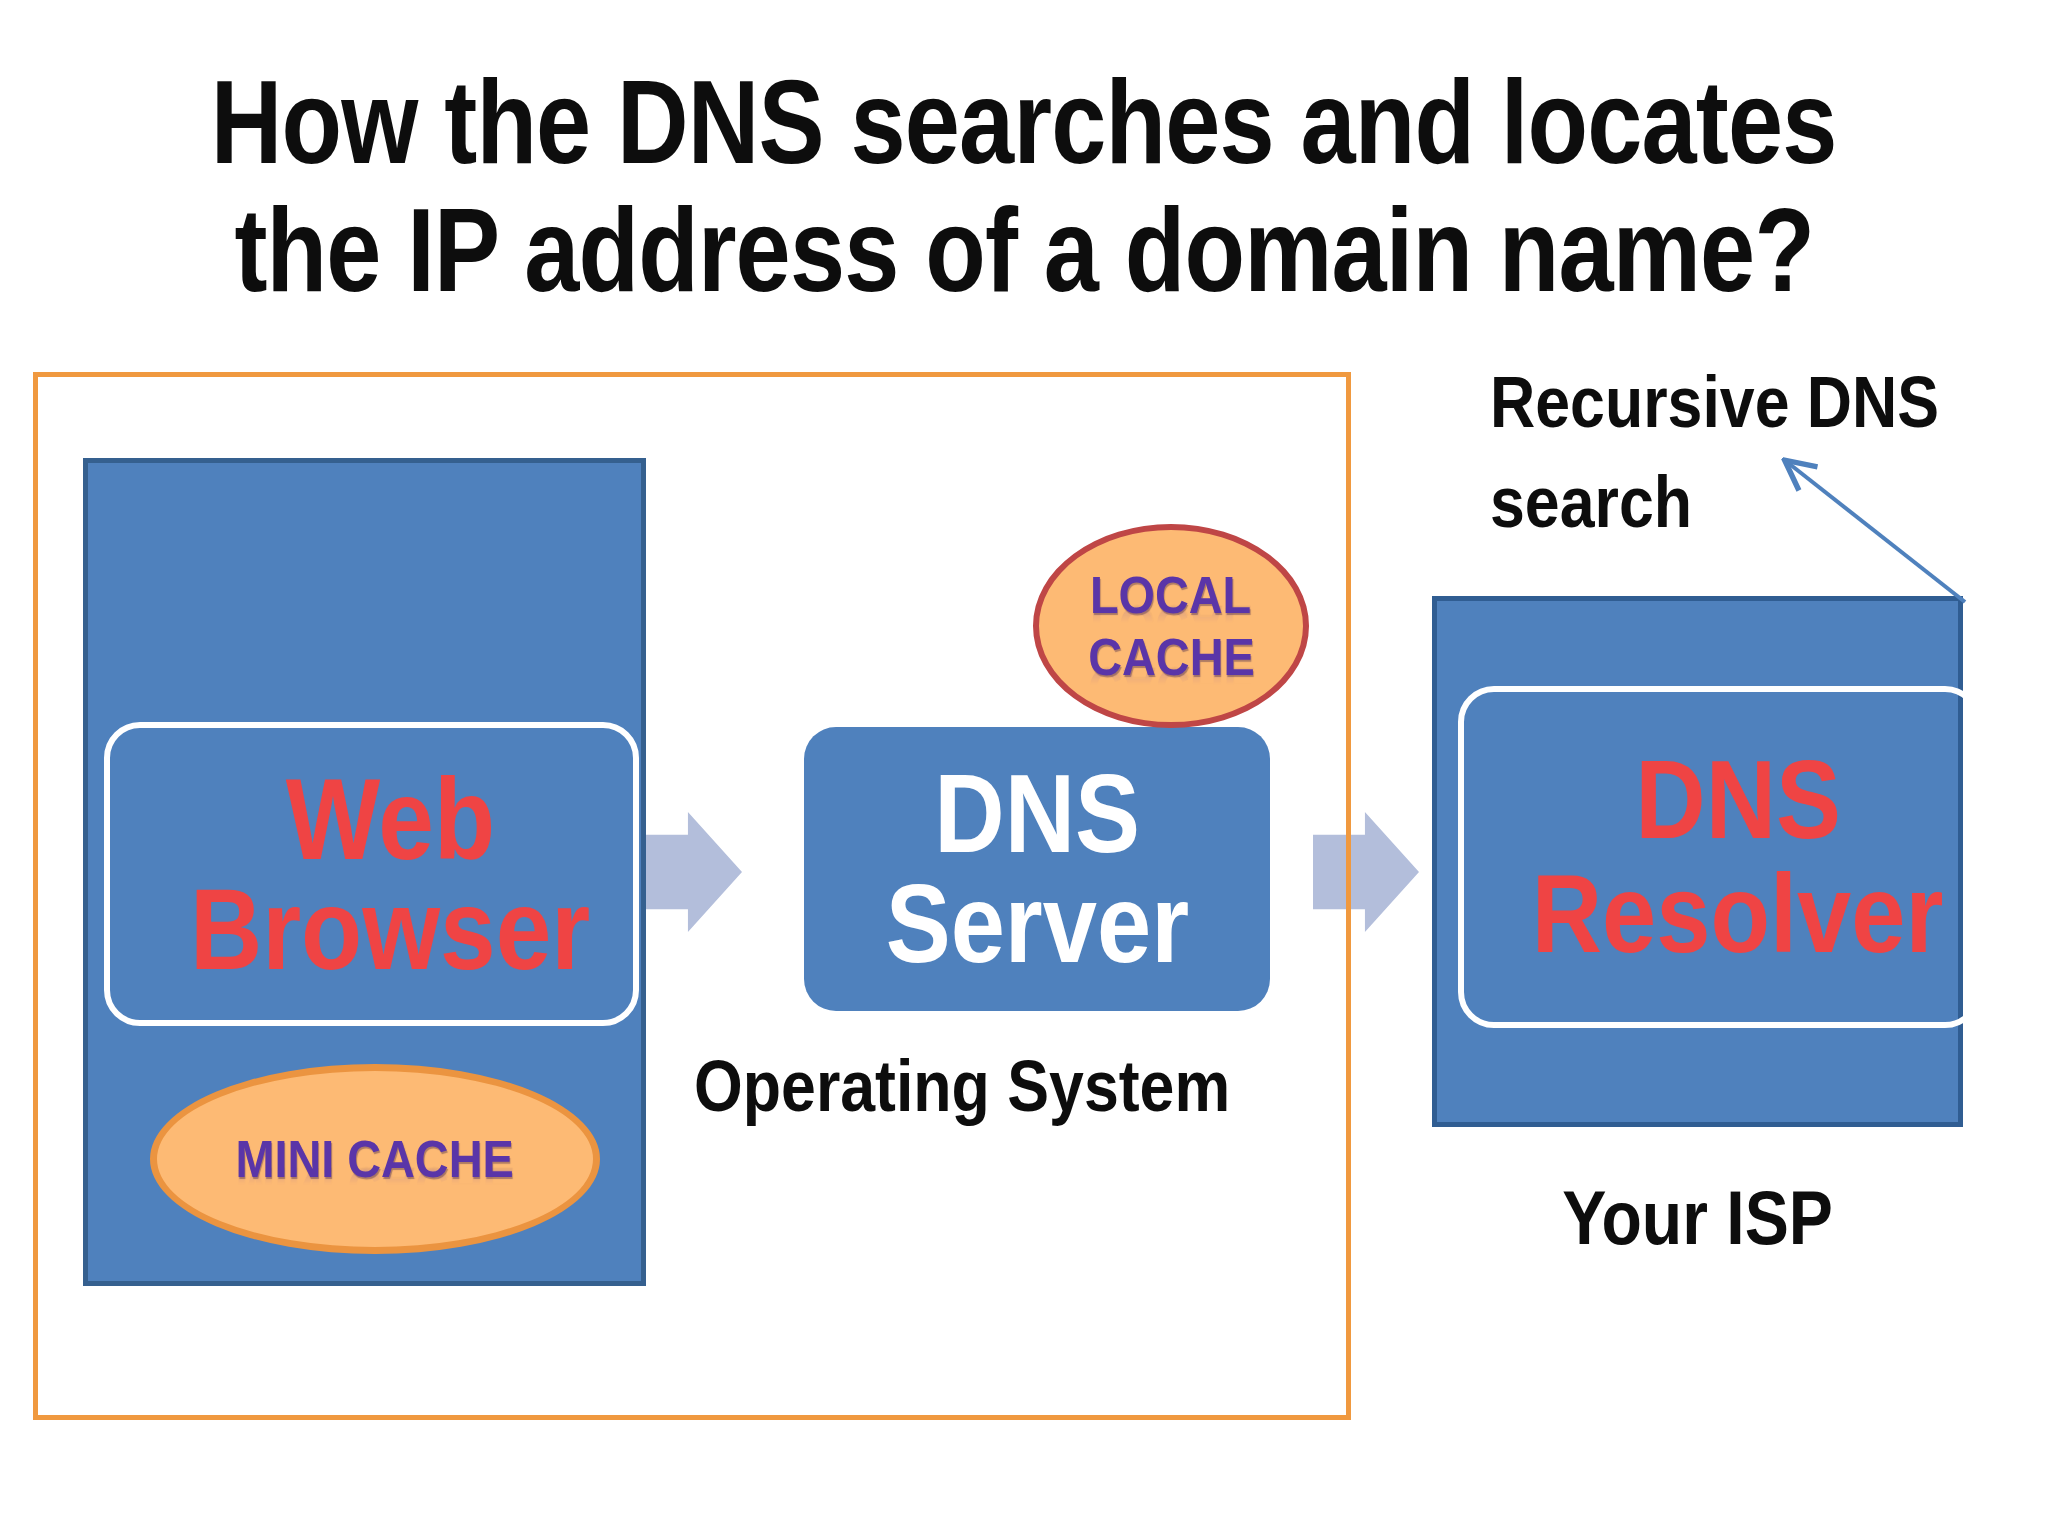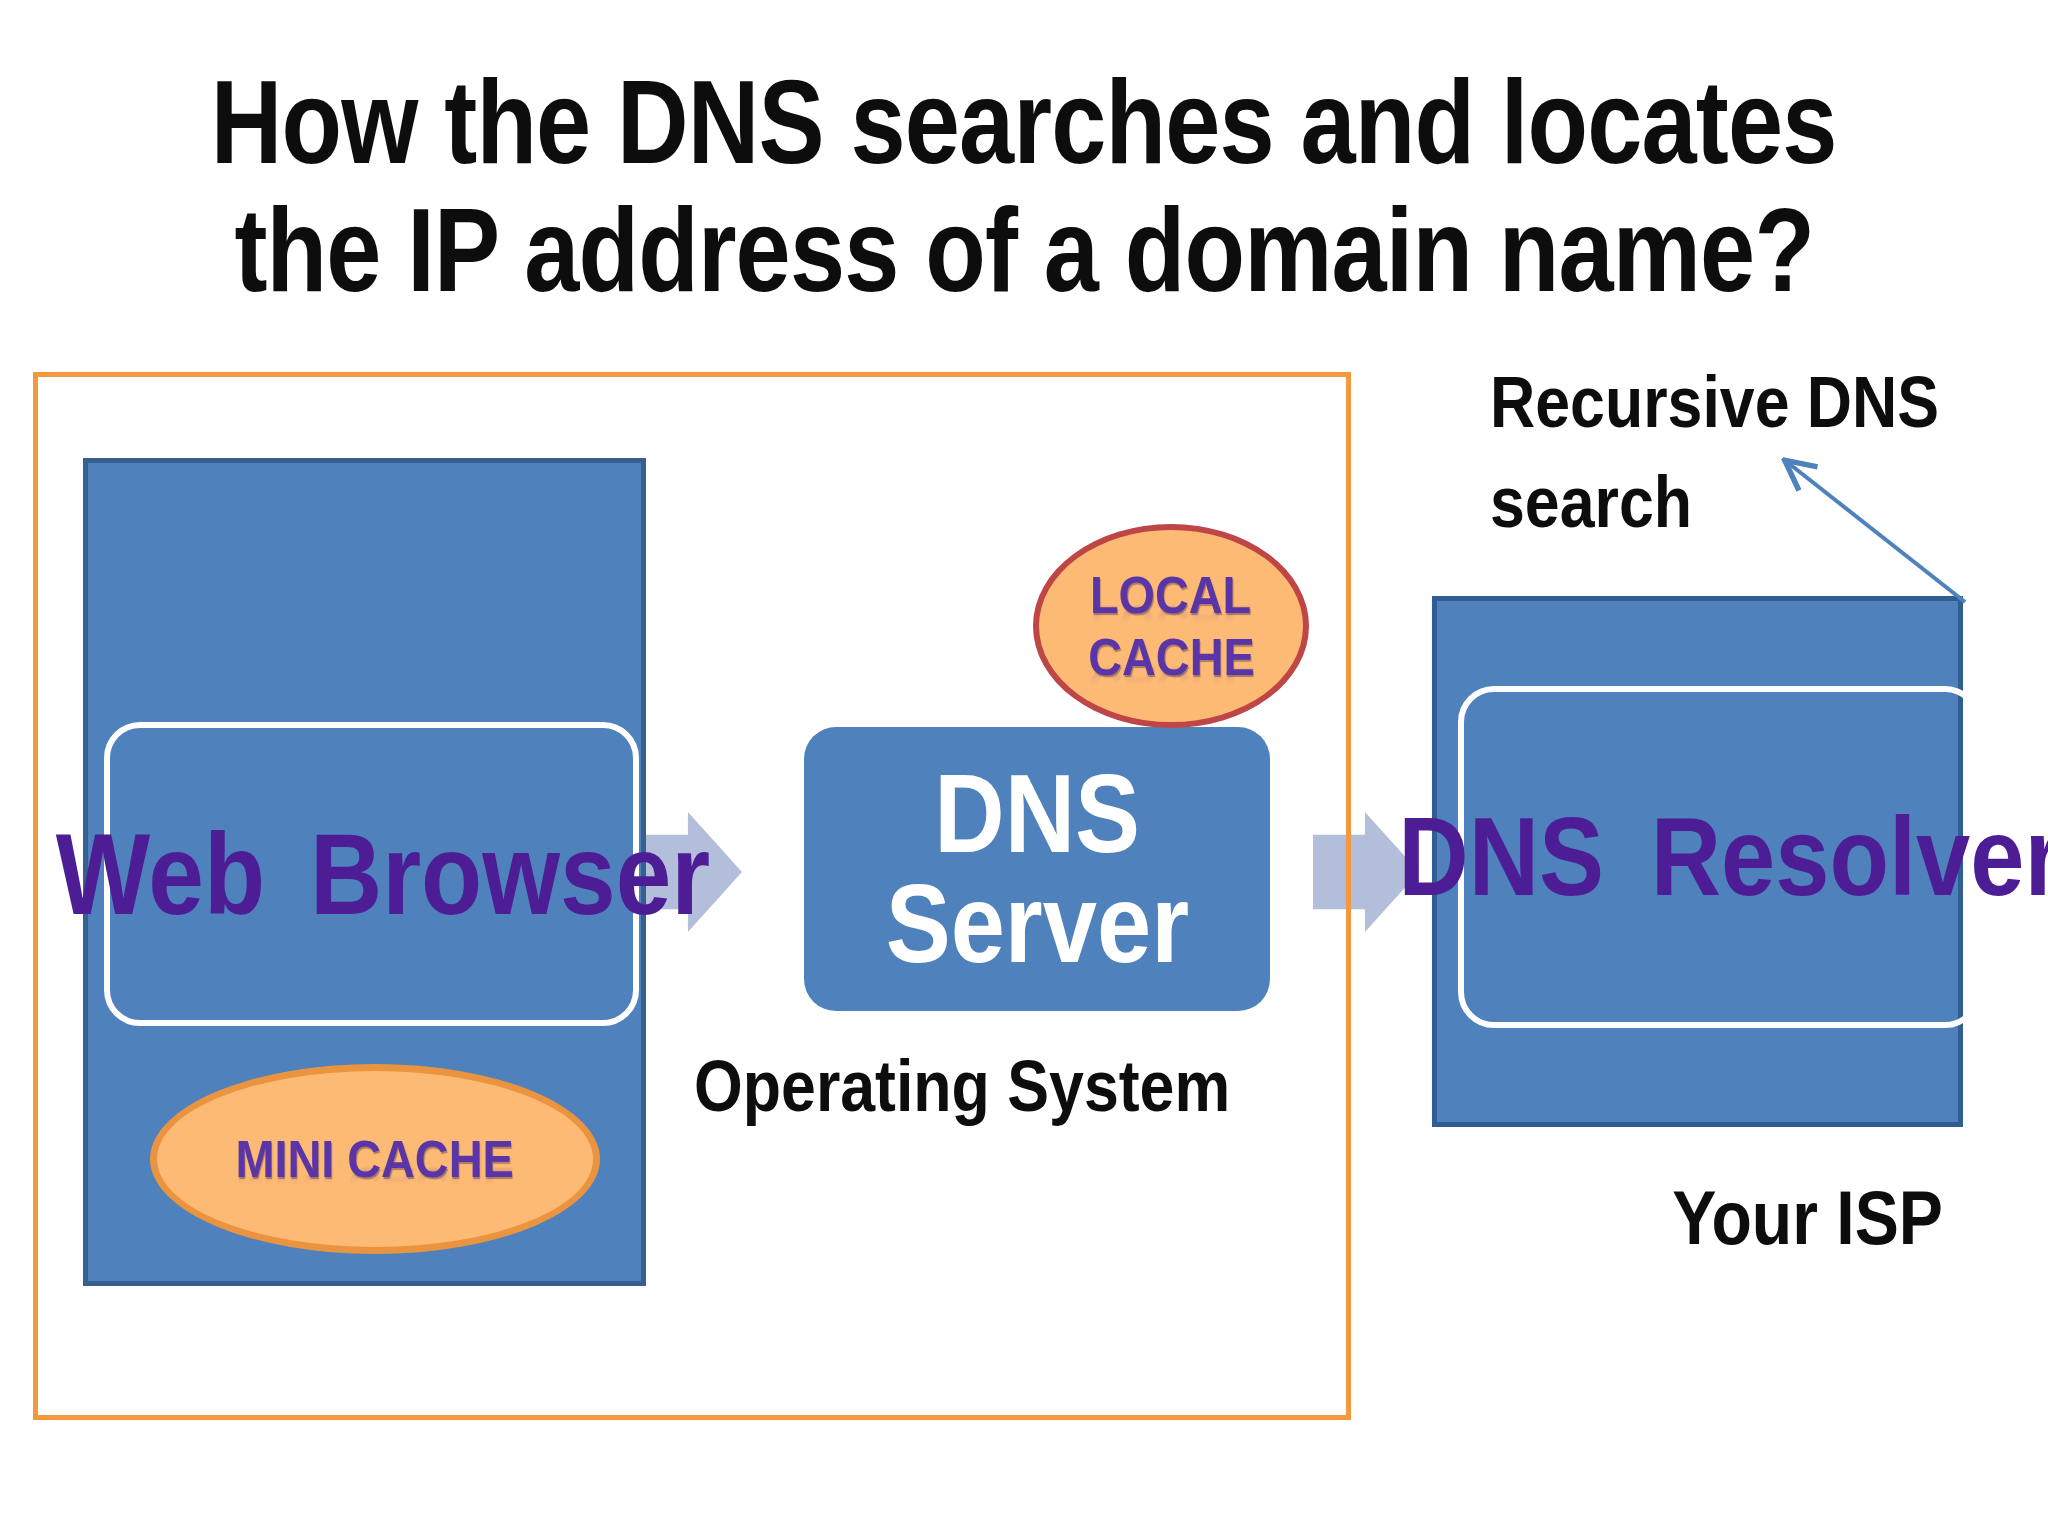--- a/index.html
+++ b/index.html
@@ -36,23 +36,23 @@
 
   .blue-box{background:#4f81bd;}
   .web-browser-box{
     left:83px;top:458px;width:553px;height:818px;
     border:5px solid #35608f;
     z-index:2;
   }
   .inner-round{
     border:6px solid #ffffff;
     border-radius:36px;
-    display:flex;flex-direction:row;
+    display:flex;flex-direction:column;
     align-items:center;justify-content:center;
-    color:#4c1d95;text-align:center;
+    color:#ef4444;text-align:center;
     z-index:3;
     padding-left:37px;
   }
   .web-browser-inner{
     left:104px;top:722px;width:486px;height:292px;
     font-size:115px;line-height:110px;
   }
   .dns-server-box{
     left:804px;top:727px;width:466px;height:284px;
     border-radius:32px;
@@ -68,21 +68,21 @@
     z-index:2;
   }
   .dns-resolver-inner{
     left:1458px;top:686px;width:474px;height:330px;
     font-size:112px;line-height:114px;
   }
 
   .label-lg{font-size:72px;line-height:88px;}
   .client-program-label{left:100px;top:1298px;z-index:7;}
   .operating-system-label{left:654px;top:1042px;width:760px;text-align:left;}
-  .your-isp-label{left:1432px;top:1176px;width:531px;text-align:right;font-size:76px;line-height:84px;}
+  .your-isp-label{left:1432px;top:1176px;width:531px;text-align:center;font-size:76px;line-height:84px;}
   .recursive-label{left:1490px;top:352px;font-size:72px;line-height:100px;}
 
   
   .flow-arrow{
     width:106px;height:120px;
     background:#b3bedb;
     clip-path:polygon(0 19%,49% 19%,49% 0,100% 50%,49% 100%,49% 81%,0 81%);
     z-index:1;
   }
   .flow-arrow-1{left:636px;top:812px;}

